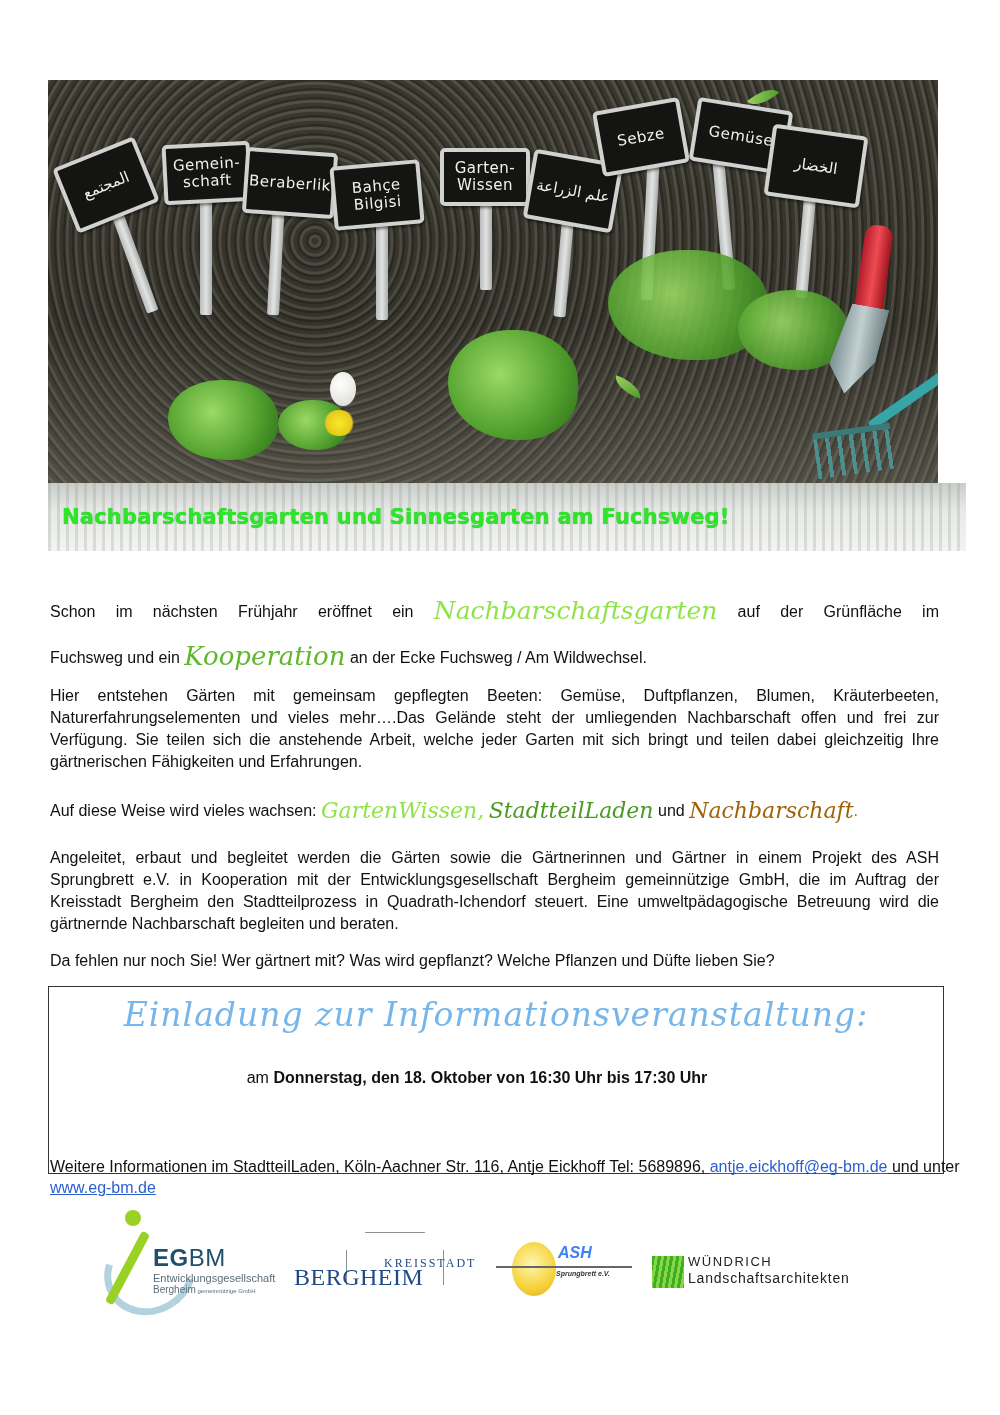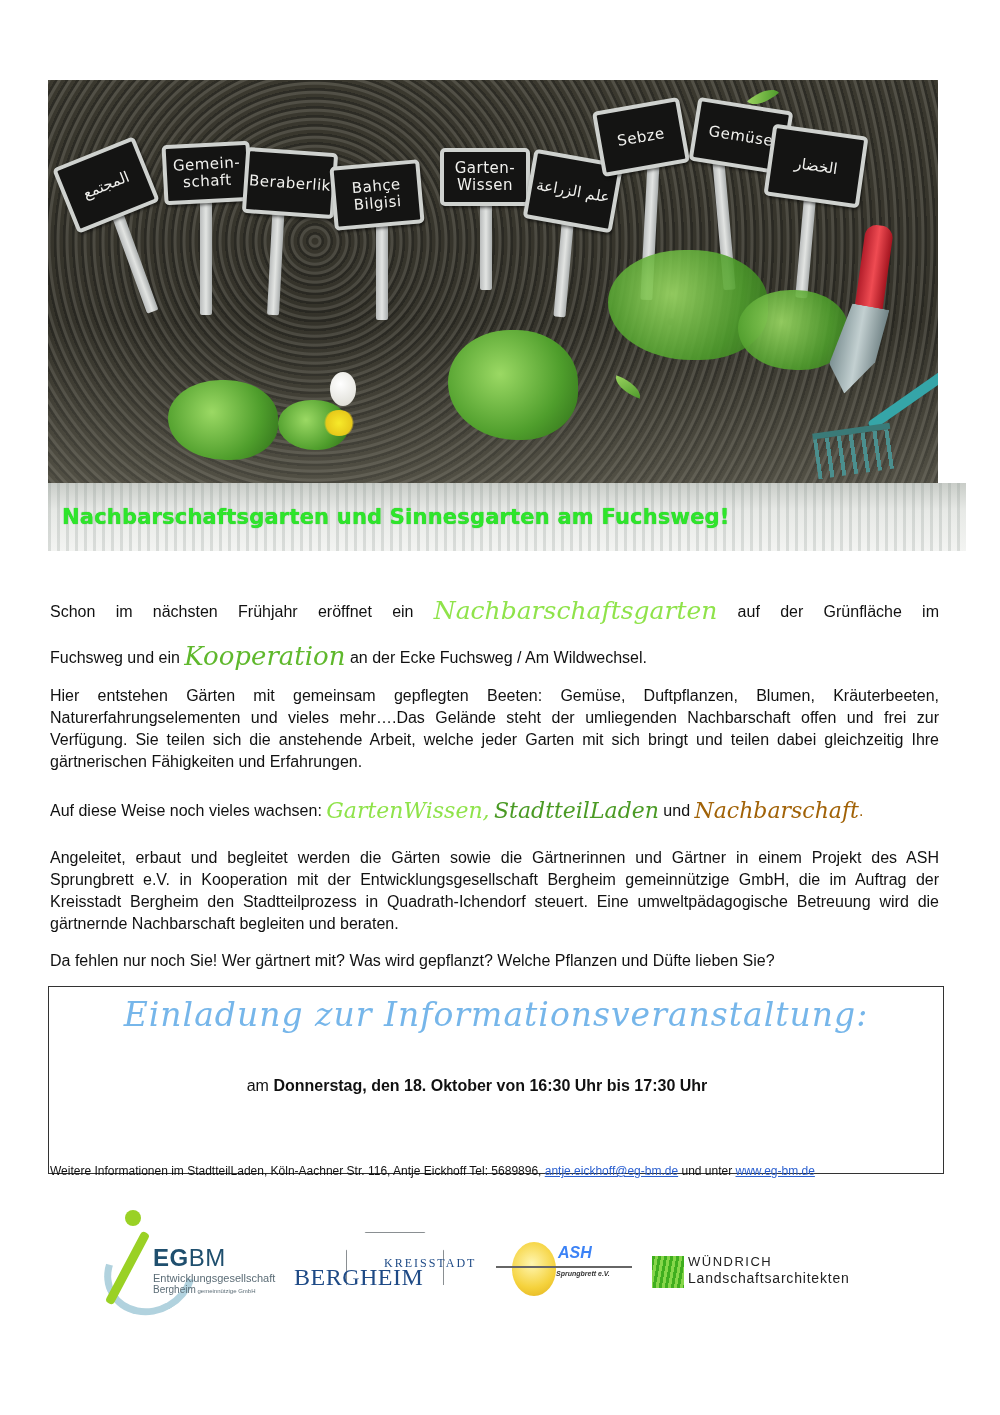--- a/index.html
+++ b/index.html
@@ -66,26 +66,26 @@
   #p3 { top: 685px; }
   #p4 { top: 800px; }
   #p4 .script { font-size: 22px; vertical-align: -2px; }
   #p5 { top: 847px; }
   #p6 { top: 950px; text-align: left; }
 
   
   .invite { position: absolute; left: 48px; top: 986px; width: 896px; height: 188px; border: 1.5px solid #333; box-sizing: border-box; }
   .invite-title { position: absolute; left: 0; right: 0; top: 8px; text-align: center; font-family: "DejaVu Serif", serif;
           font-style: italic; font-size: 33px; color: #76b6ea; letter-spacing: 1px; }
-  .invite-line1 { position: absolute; left: 0; right: 0; top: 90px; text-align: center; font-size: 16px; padding-right: 38px; }
+  .invite-line1 { position: absolute; left: 0; right: 0; top: 82px; text-align: center; font-size: 16px; padding-right: 38px; }
   .invite-line1 b { font-weight: bold; }
   .invite-line2 { position: absolute; left: 0; right: 0; top: 119px; text-align: center; font-size: 16px; padding-right: 30px; }
 
   
-  .contact { position: absolute; left: 50px; top: 1156px; width: 922px; font-size: 12px; line-height: 30px; }
+  .contact { position: absolute; left: 50px; top: 1156px; width: 922px; font-size: 16px; line-height: 21px; }
   .contact a { color: #2a5fd0; text-decoration: underline; }
 
   
   .logo { position: absolute; }
   .egbm { left: 95px; top: 1208px; width: 175px; height: 92px; }
   .egbm-arc { position: absolute; left: 8px; top: 22px; width: 80px; height: 70px; border: 7px solid #9ec7d6; border-color: transparent transparent #9ec7d6 #9ec7d6; border-radius: 50%; transform: rotate(-30deg); opacity: 0.8; }
   .egbm-stroke { position: absolute; left: 28px; top: 20px; width: 9px; height: 80px; background: #9ad125; transform: rotate(28deg); border-radius: 4px; }
   .egbm-dot { position: absolute; left: 30px; top: 2px; width: 16px; height: 16px; border-radius: 50%; background: #9ad125; }
   .egbm-name { position: absolute; left: 58px; top: 36px; font-size: 24px; color: #1f4f6e; letter-spacing: 0.5px; }
   .egbm-name b { font-weight: bold; }
@@ -176,21 +176,21 @@
 </div>
 
 <div class="para" id="p1">
   <span>Schon im nächsten Frühjahr eröffnet ein </span><span class="script g-light">Nachbarschaftsgarten</span><span> auf der Grünfläche im</span>
 </div>
 <div class="para" id="p2">
   <span>Fuchsweg und ein </span><span class="script g-mid">Kooperation</span><span> an der Ecke Fuchsweg / Am Wildwechsel.</span>
 </div>
 <div class="para" id="p3">Hier entstehen Gärten mit gemeinsam gepflegten Beeten: Gemüse, Duftpflanzen, Blumen, Kräuterbeeten, Naturerfahrungselementen und vieles mehr….Das Gelände steht der umliegenden Nachbarschaft offen und frei zur Verfügung. Sie teilen sich die anstehende Arbeit, welche jeder Garten mit sich bringt und teilen dabei gleichzeitig Ihre gärtnerischen Fähigkeiten und Erfahrungen.</div>
 <div class="para" id="p4" style="text-align:left;">
-  <span>Auf diese Weise noch vieles wachsen: </span><span class="script g-light">GartenWissen,</span> <span class="script g-dark">StadtteilLaden</span><span> und </span><span class="script b-light">Nachbarschaft</span><span class="b-light">.</span>
+  <span>Auf diese Weise wird vieles wachsen: </span><span class="script g-light">GartenWissen,</span> <span class="script g-dark">StadtteilLaden</span><span> und </span><span class="script b-light">Nachbarschaft</span><span class="b-light">.</span>
 </div>
 <div class="para" id="p5">Angeleitet, erbaut und begleitet werden die Gärten sowie die Gärtnerinnen und Gärtner in einem Projekt des ASH Sprungbrett e.V. in Kooperation mit der Entwicklungsgesellschaft Bergheim gemeinnützige GmbH, die im Auftrag der Kreisstadt Bergheim den Stadtteilprozess in Quadrath-Ichendorf steuert. Eine umweltpädagogische Betreuung wird die gärtnernde Nachbarschaft begleiten und beraten.</div>
 <div class="para" id="p6">Da fehlen nur noch Sie! Wer gärtnert mit? Was wird gepflanzt? Welche Pflanzen und Düfte lieben Sie?</div>
 
 <div class="invite">
   <div class="invite-title">Einladung zur Informationsveranstaltung:</div>
   <div class="invite-line1">
     <span>am </span><b>Donnerstag, den 18. Oktober von 16:30 Uhr bis 17:30 Uhr</b>
   </div>
 </div>

